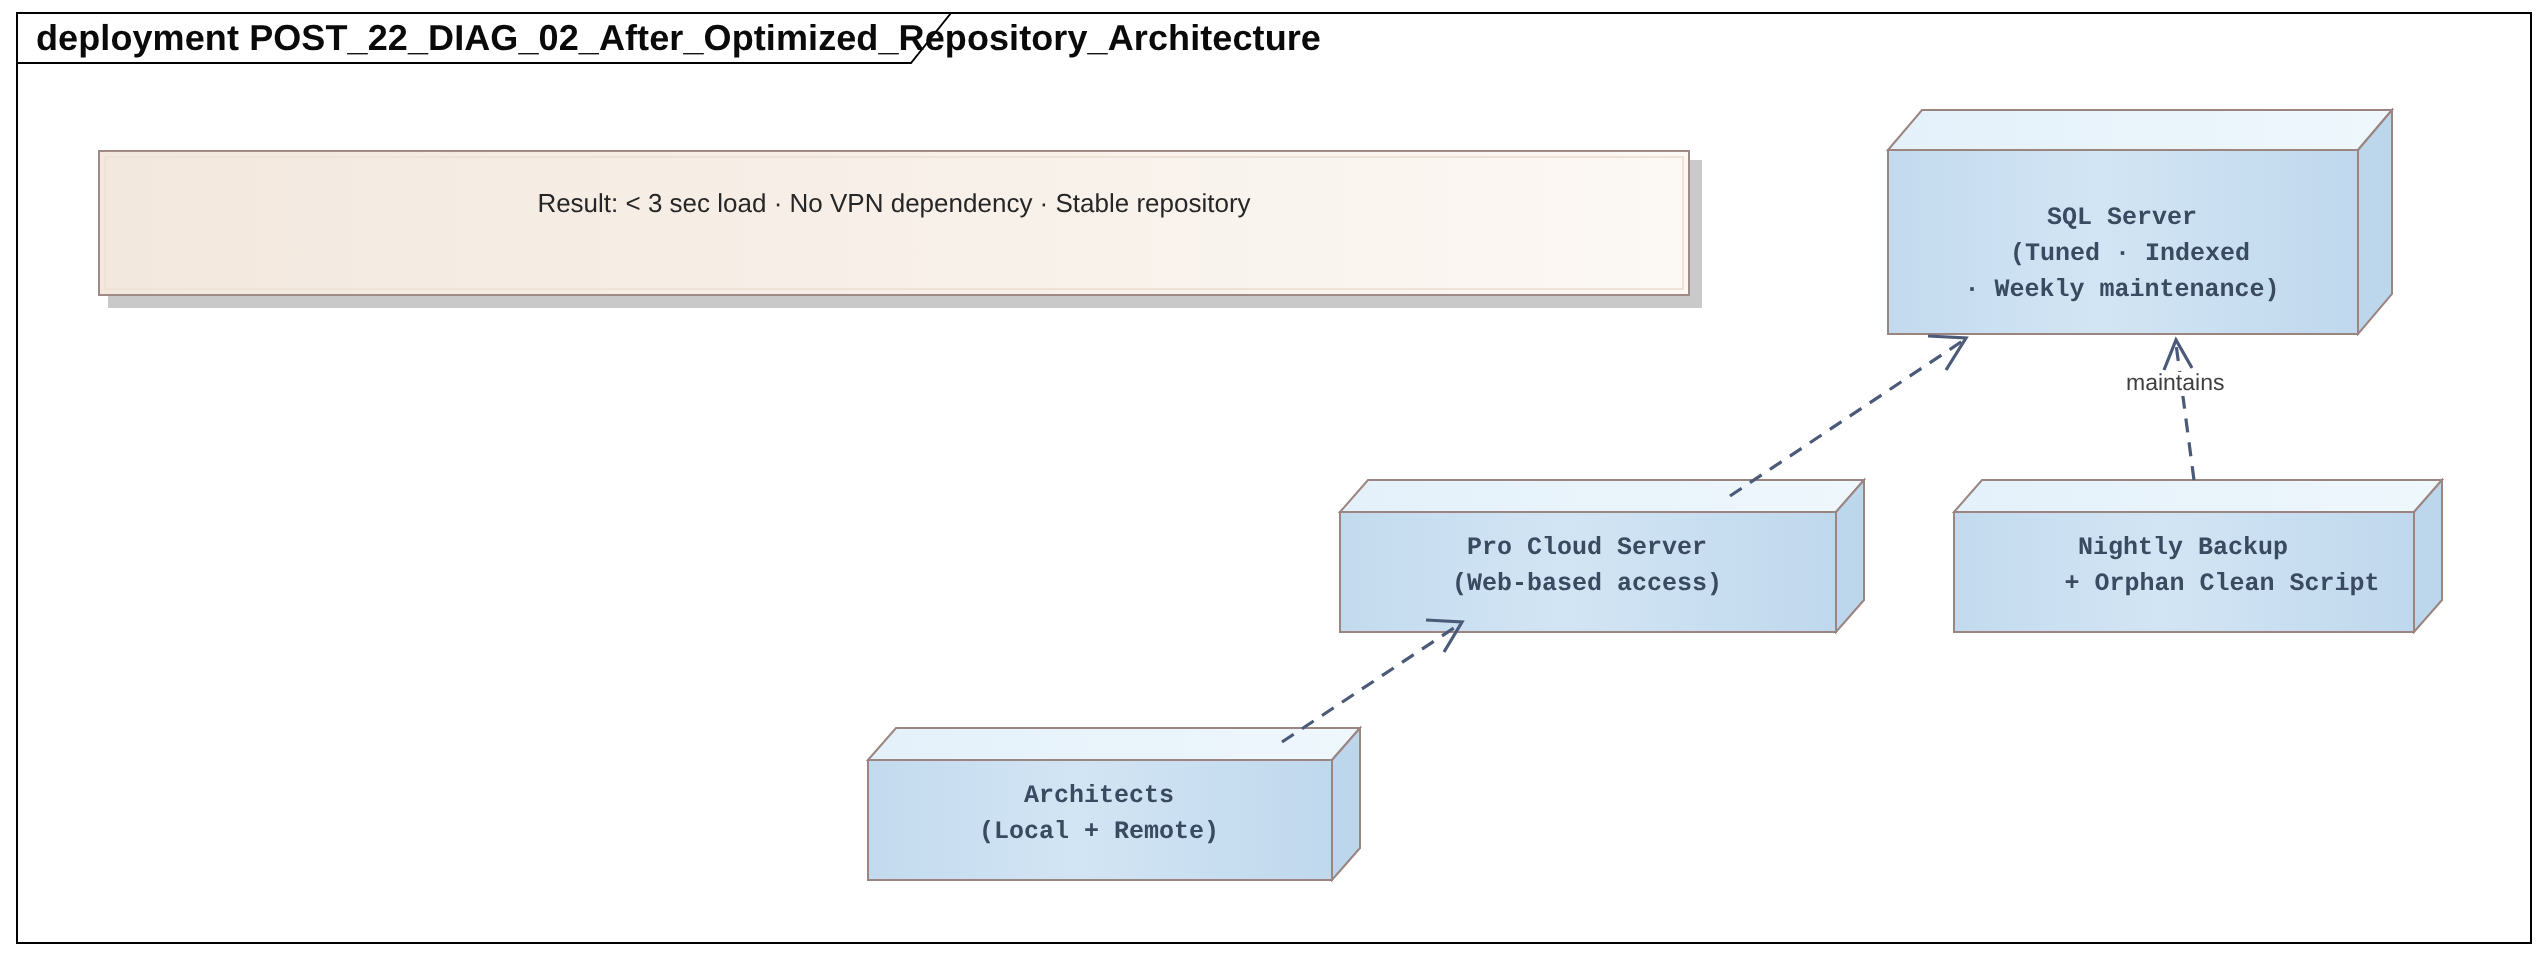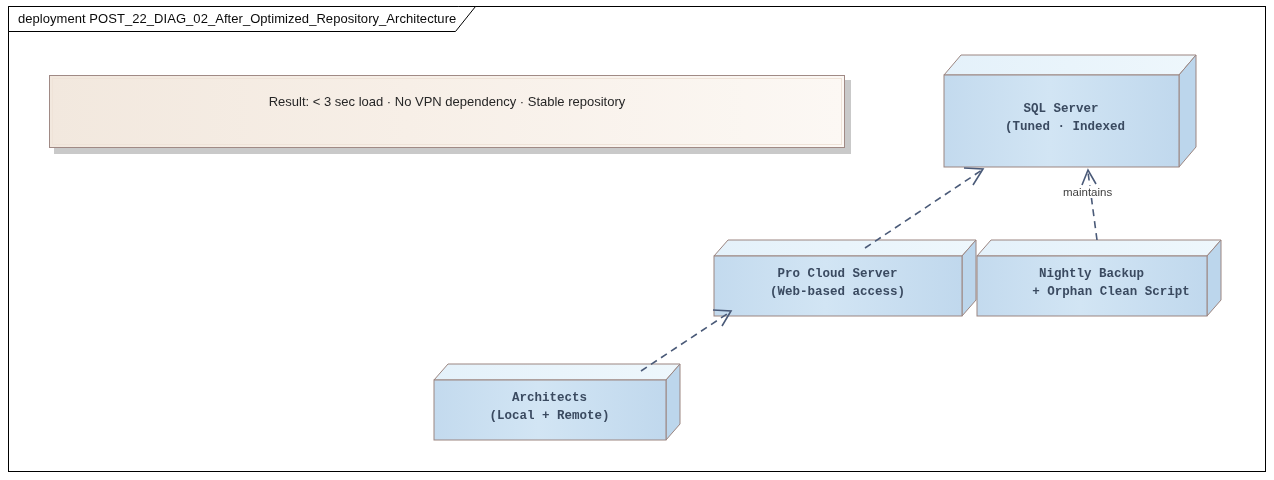--- a/index.html
+++ b/index.html
@@ -48,22 +48,22 @@
     left: 0; top: 0;
     width: 468px;
     height: 26px;
   }
   .frame-tab-label {
     position: absolute;
     left: 10px;
     top: 0;
     height: 26px;
     line-height: 26px;
-    font-size: 13px;
-    font-weight: normal;
+    font-size: 18px;
+    font-weight: bold;
     color: #0a0a0a;
     white-space: nowrap;
     letter-spacing: 0.05px;
   }
 
   
   .note-shadow {
     position: absolute;
     left: 54px;
     top: 80px;
@@ -171,23 +171,24 @@
       </defs>
 
       <path d="M 1 21 L 18 1 L 253 1 L 236 21 Z" fill="url(#gSqlTop)" stroke="#9b8580" stroke-width="1"></path>
 
       <path d="M 236 21 L 253 1 L 253 93 L 236 113 Z" fill="#bcd6ec" stroke="#9b8580" stroke-width="1"></path>
 
       <rect x="1" y="21" width="235" height="92" fill="url(#gSql)" stroke="#9b8580" stroke-width="1"></rect>
     </svg>
     <div class="node-label" style="top:46px; width:236px;">SQL Server</div>
     <div class="node-label" style="top:64px; width:244px;">(Tuned · Indexed</div>
-  </div>
-
-  <div class="node" style="left:669px; top:239px; width:264px; height:90px;margin-left:44px;">
+    <div class="node-label" style="top:82px; width:236px;">· Weekly maintenance)</div>
+  </div>
+
+  <div class="node" style="left:669px; top:239px; width:264px; height:90px;">
     <svg width="264" height="78" viewBox="0 0 264 78" style="position:absolute;left:0;top:0;">
       <defs>
         <linearGradient id="gPcs" x1="0" y1="0" x2="1" y2="0">
           <stop offset="0%" stop-color="#c3daee"></stop>
           <stop offset="45%" stop-color="#d2e5f4"></stop>
           <stop offset="100%" stop-color="#c0d8ed"></stop>
         </linearGradient>
         <linearGradient id="gPcsTop" x1="0" y1="0" x2="1" y2="0">
           <stop offset="0%" stop-color="#e4f1fa"></stop>
           <stop offset="100%" stop-color="#eef7fc"></stop>

